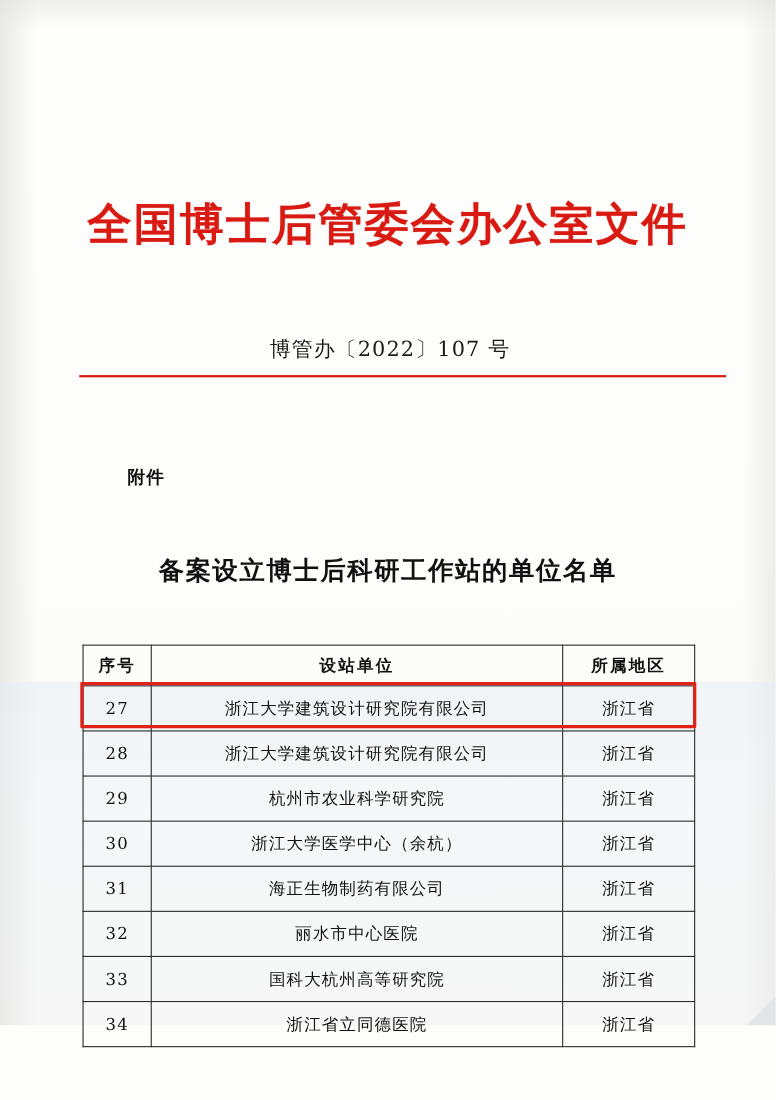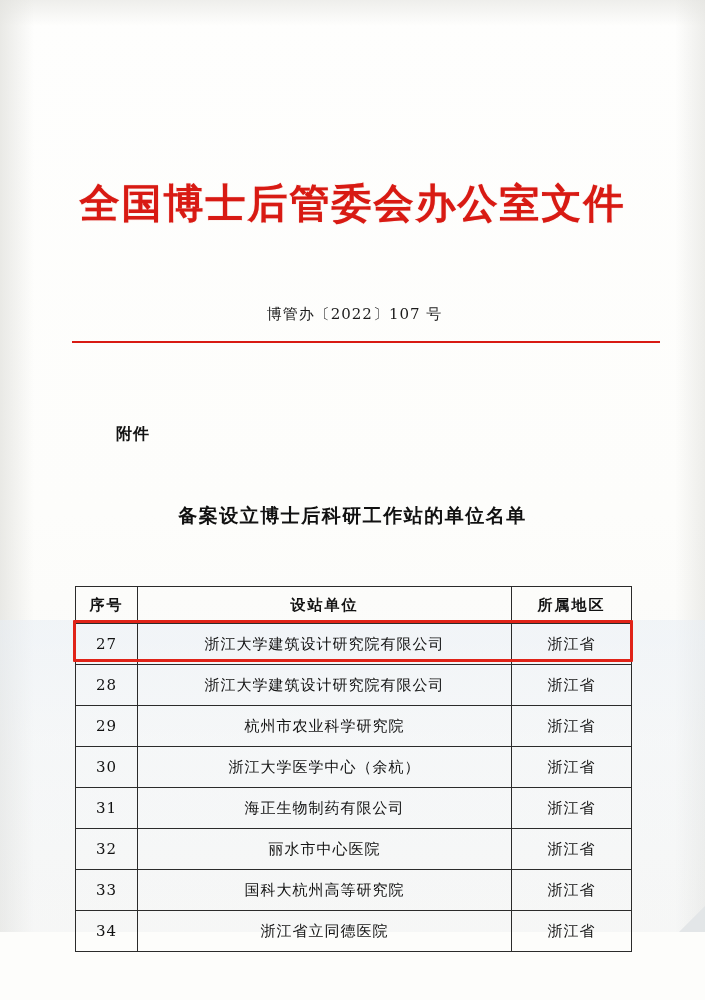--- a/index.html
+++ b/index.html
@@ -62,21 +62,21 @@
     font-family: "DejaVu Serif", "Liberation Serif", serif;
     text-shadow: 0 0 1px rgba(216,26,19,0.45);
   }
 
   .doc-number {
     position: absolute;
     top: 305px;
     left: 4px;
     right: 0;
     text-align: center;
-    font-size: 15px;
+    font-size: 19px;
     color: #1b1b1b;
     letter-spacing: 1px;
   }
 
   .red-rule {
     position: absolute;
     top: 341px;
     left: 72px;
     width: 588px;
     height: 2px;
@@ -93,21 +93,21 @@
     letter-spacing: 1px;
     margin-left: 44px;
   }
 
   .list-title {
     position: absolute;
     top: 503px;
     left: 0;
     right: 0;
     text-align: center;
-    font-size: 19px;
+    font-size: 23px;
     font-weight: bold;
     color: #111;
     letter-spacing: 1.5px;
   }
 
   .table-wrap {
     position: absolute;
     top: 586px;
     left: 75px;
     width: 556px;

